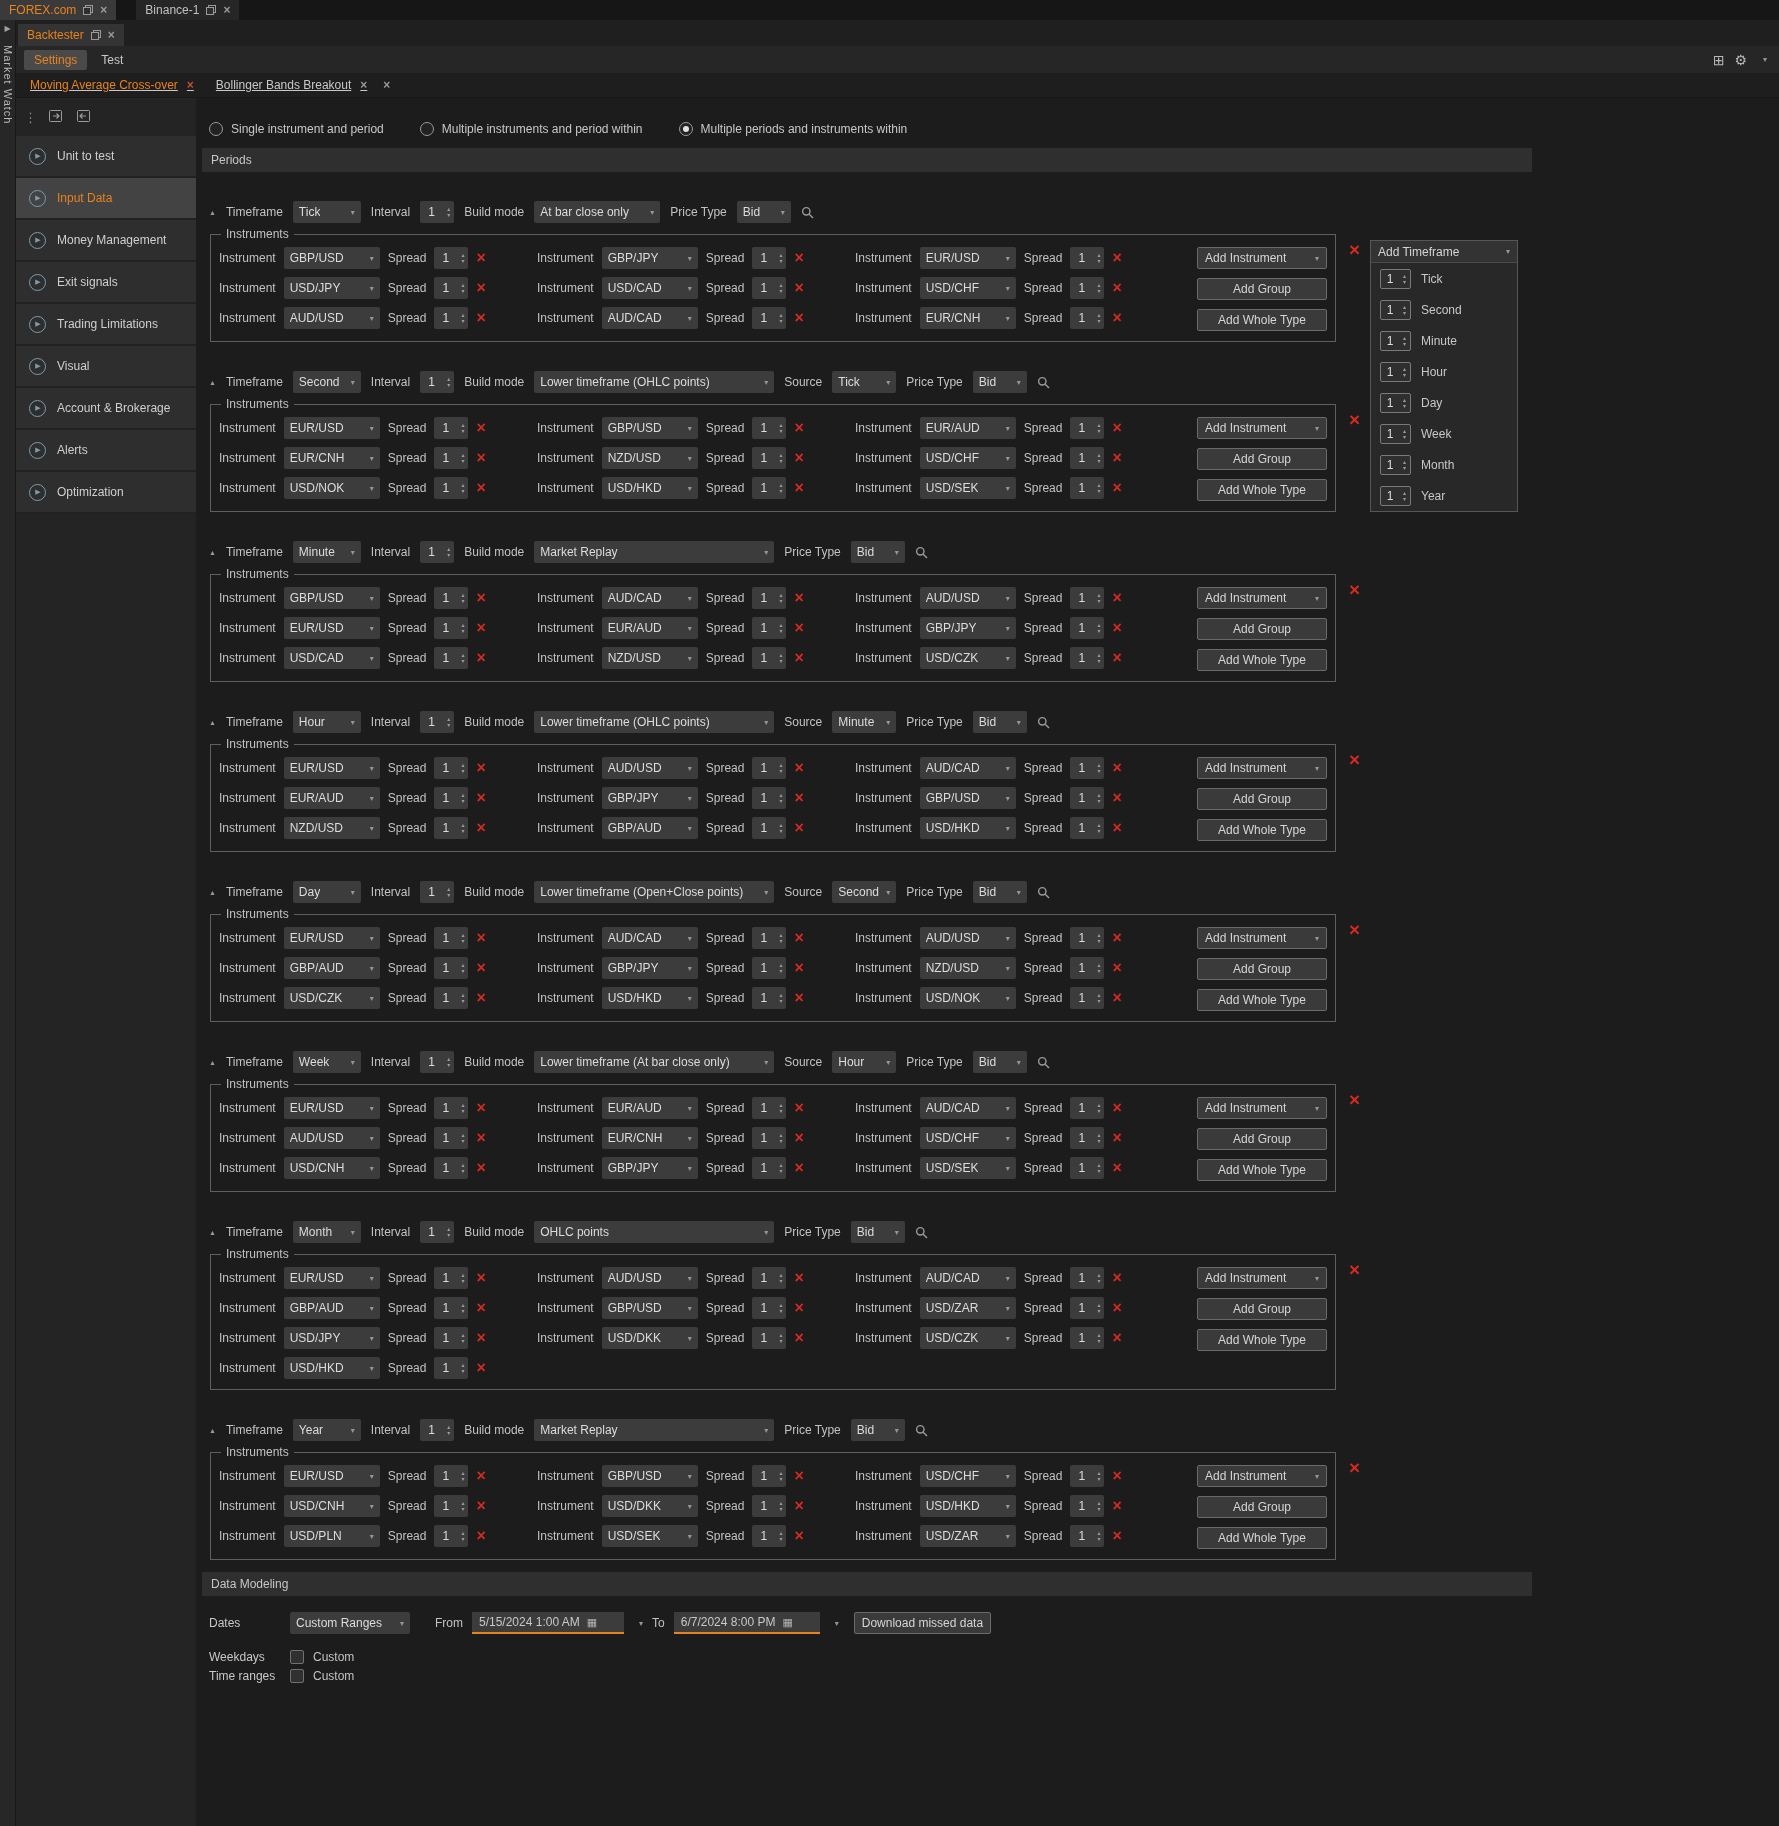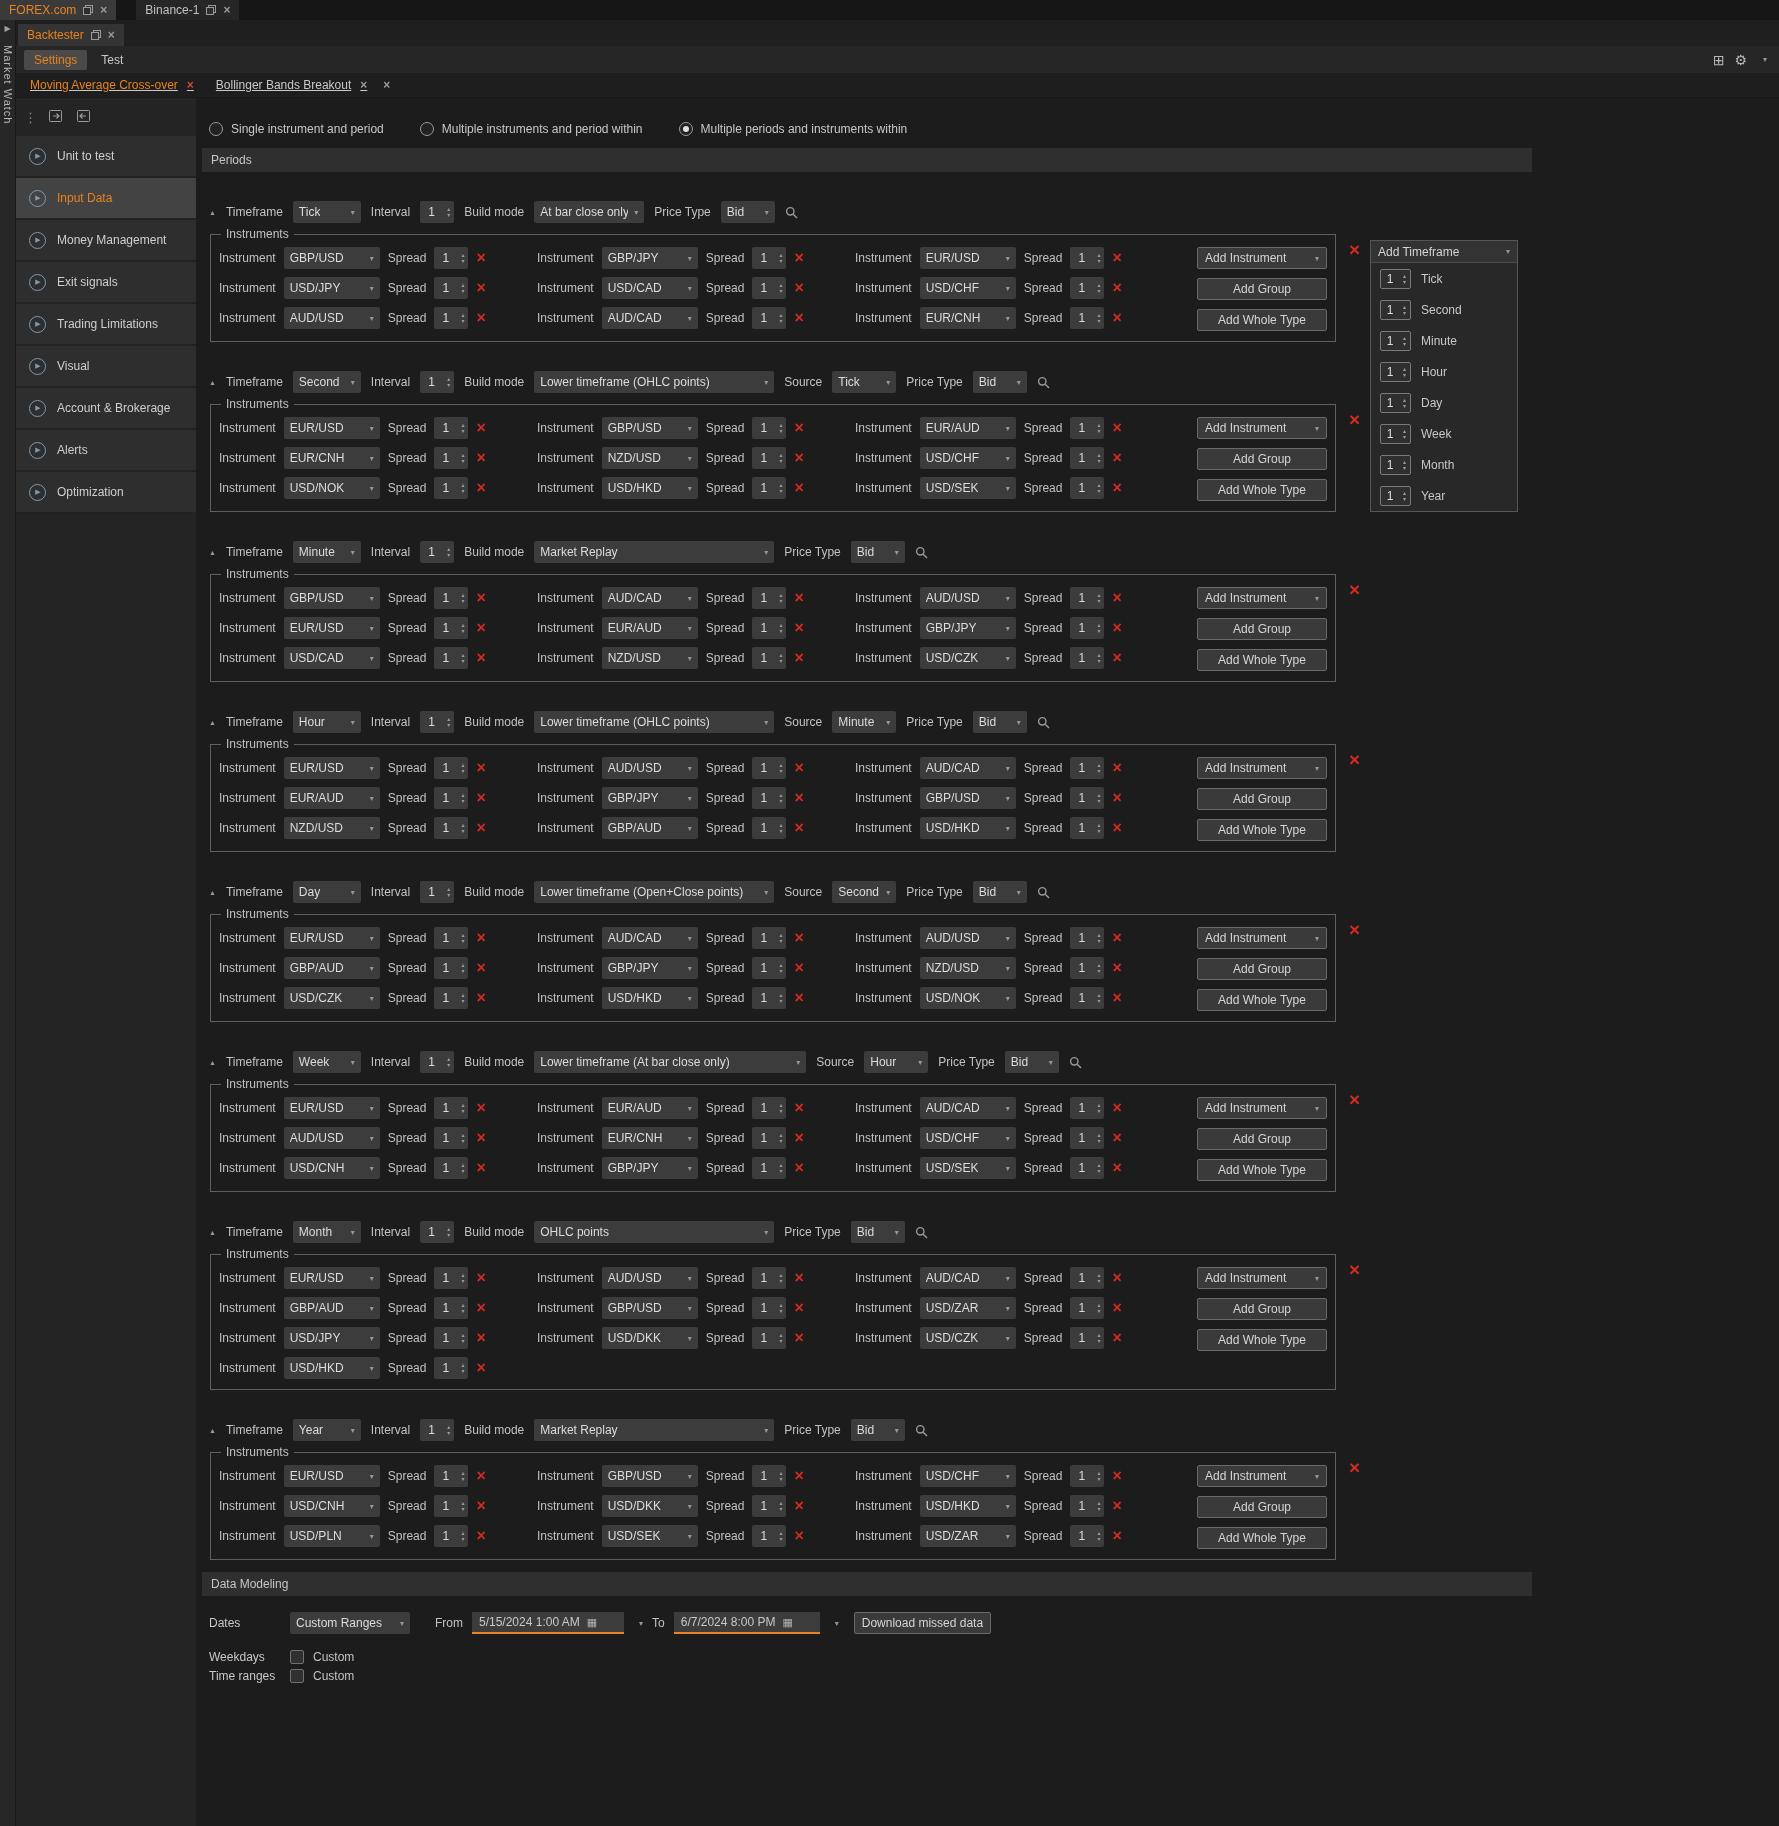--- a/index.html
+++ b/index.html
@@ -250,21 +250,21 @@
                   </div>
                   <span class="lbl">Interval</span>
                   <div class="spin">
                     <span class="spin-val">1</span>
                     <div class="spin-btns">
                       <span class="sb">▴</span>
                       <span class="sb">▾</span>
                     </div>
                   </div>
                   <span class="lbl">Build mode</span>
-                  <div class="dd" style="width: 110px;">
+                  <div class="dd" style="width: 126px;">
                     <span class="dd-val">At bar close only</span>
                     <span class="chev">▾</span>
                   </div>
                   <span class="lbl">Price Type</span>
                   <div class="dd" style="width: 54px;">
                     <span class="dd-val">Bid</span>
                     <span class="chev">▾</span>
                   </div>
                   <span style="display: flex;">
                     <svg width="13" height="13" viewBox="0 0 13 13">
@@ -1295,21 +1295,21 @@
                   </div>
                   <span class="lbl">Interval</span>
                   <div class="spin">
                     <span class="spin-val">1</span>
                     <div class="spin-btns">
                       <span class="sb">▴</span>
                       <span class="sb">▾</span>
                     </div>
                   </div>
                   <span class="lbl">Build mode</span>
-                  <div class="dd" style="width: 272px;">
+                  <div class="dd" style="width: 240px;">
                     <span class="dd-val">Lower timeframe (At bar close only)</span>
                     <span class="chev">▾</span>
                   </div>
                   <span class="lbl">Source</span>
                   <div class="dd" style="width: 64px;">
                     <span class="dd-val">Hour</span>
                     <span class="chev">▾</span>
                   </div>
                   <span class="lbl">Price Type</span>
                   <div class="dd" style="width: 54px;">

